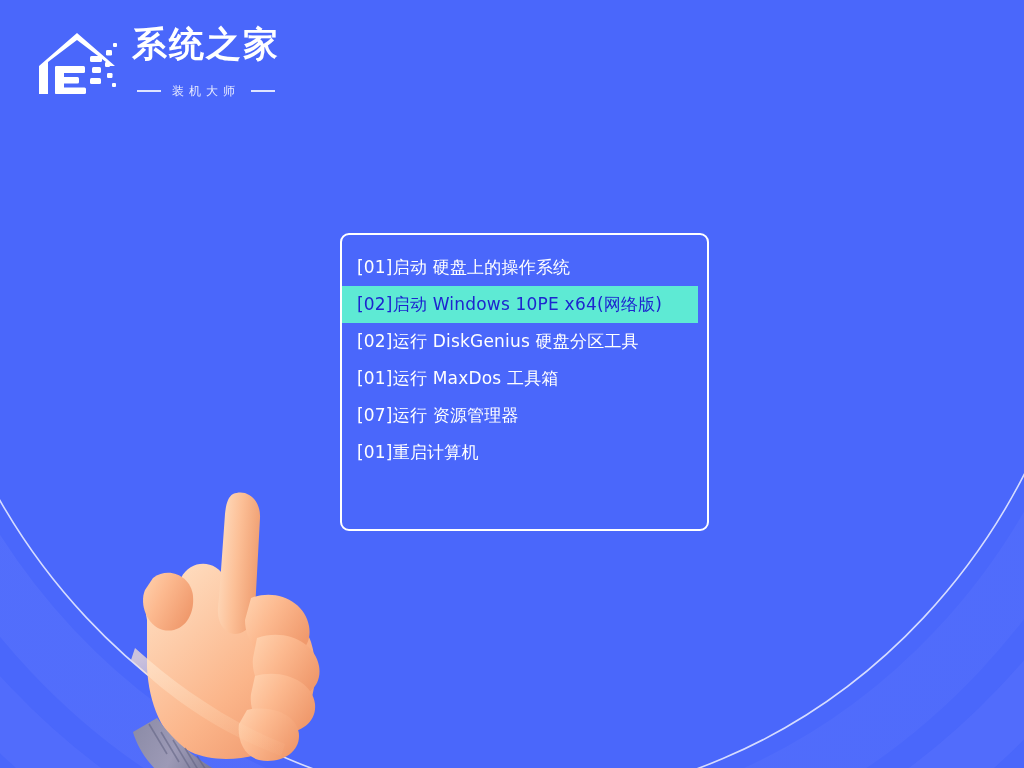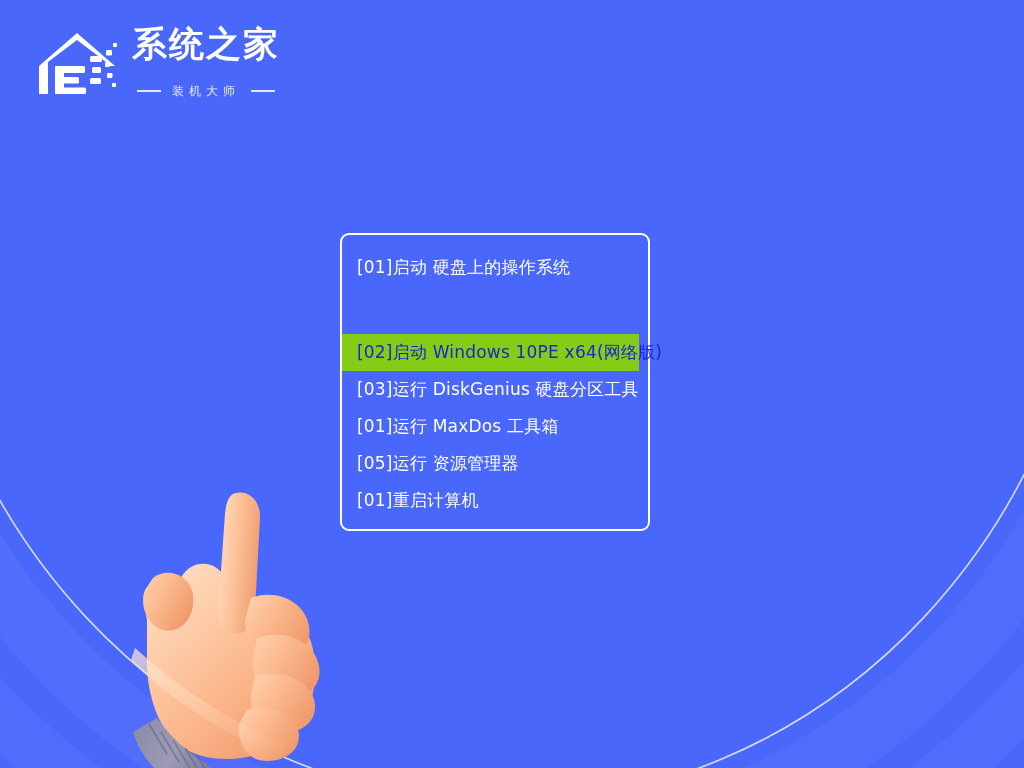--- a/index.html
+++ b/index.html
@@ -51,41 +51,40 @@
     position:absolute; left:345px; top:158px;
     font-size:31px; font-weight:bold; color:#ffffff;
     letter-spacing:1px; white-space:nowrap;
     font-family:"DejaVu Sans","Liberation Sans",sans-serif;
     text-shadow:0 1px 2px rgba(20,40,150,0.25);
   }
 
   
   #menu-box {
     position:absolute; left:340px; top:233px;
-    width:310px; height:298px;
+    width:369px; height:298px;
     border:2px solid #ffffff;
     border-radius:9px;
     padding-top:14px;
   }
   .menu-item {
     height:37px;
     display:flex; align-items:center;
     padding-left:15px;
     font-size:17px;
     color:#ffffff;
     white-space:nowrap;
     font-family:"DejaVu Sans","Liberation Sans",sans-serif;
     letter-spacing:0.2px;
     cursor:default;
   }
   .menu-item.selected {
-    background:#84cc16;
+    background:#5eead4;
     color:#1d25cf;
     margin-right:9px;
-    margin-top:48px;
   }
 
   
   #hand-illustration {
     position:absolute;
     left:105px; top:470px;
     width:300px; height:300px;
   }
 </style>
 </head>
@@ -141,23 +140,23 @@
         <span id="logo-sub">装机大师</span>
         <span class="sub-dash"></span>
       </div>
     </div>
   </div>
 
 
   <div id="menu-box">
     <div class="menu-item">[01]启动 硬盘上的操作系统</div>
     <div class="menu-item selected">[02]启动 Windows 10PE x64(网络版)</div>
-    <div class="menu-item">[03]运行 DiskGenius 硬盘分区工具</div>
+    <div class="menu-item">[02]运行 DiskGenius 硬盘分区工具</div>
     <div class="menu-item">[01]运行 MaxDos 工具箱</div>
-    <div class="menu-item">[05]运行 资源管理器</div>
+    <div class="menu-item">[07]运行 资源管理器</div>
     <div class="menu-item">[01]重启计算机</div>
   </div>
 
   <svg id="hand-illustration" viewBox="0 0 300 300">
     <defs>
       <linearGradient id="skin" x1="0" y1="0" x2="1" y2="0.6">
         <stop offset="0%" stop-color="#ffd3b0"></stop>
         <stop offset="45%" stop-color="#fcb98f"></stop>
         <stop offset="100%" stop-color="#f09a6d"></stop>
       </linearGradient>

